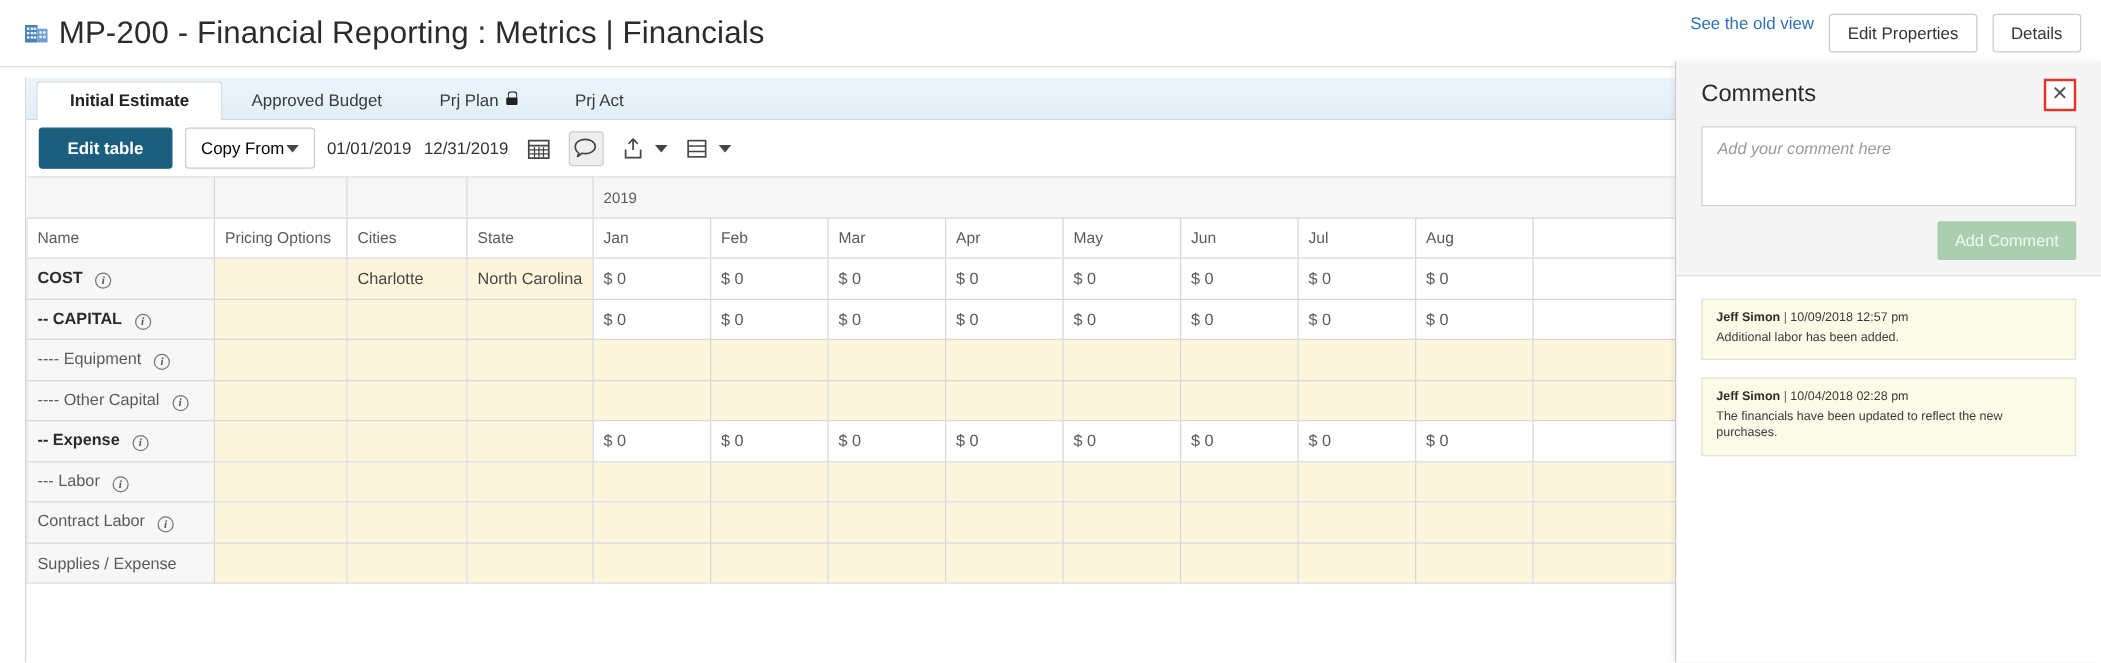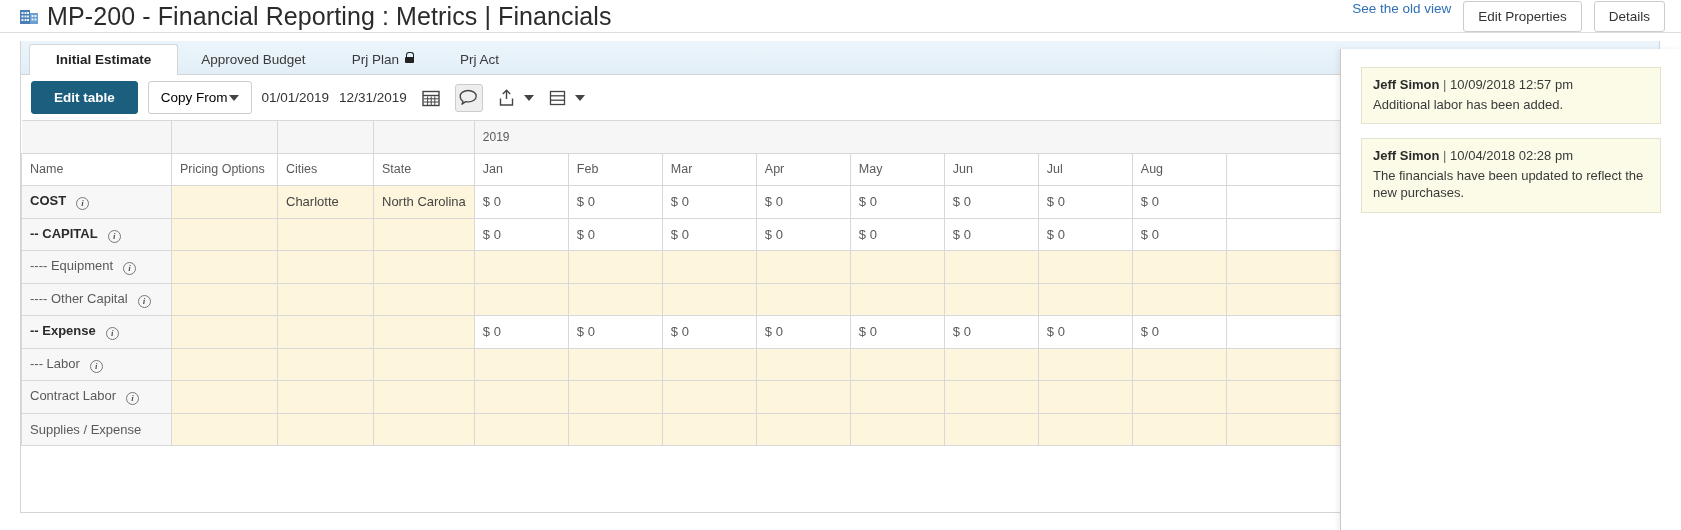--- a/index.html
+++ b/index.html
@@ -8,21 +8,21 @@
     width: 1681px; height: 530px;
     overflow: hidden;
     background: #ffffff;
     font-family: "Liberation Sans", sans-serif;
     color: #333;
   }
   #app { position: relative; width: 1681px; height: 530px; background:#fff; }
 
   
   .page-header {
-    height: 33px;
+    height: 54px;
     border-bottom: 1px solid #ddd;
     display: flex; align-items: center;
     padding: 0 16px 0 20px;
     background: #fff;
   }
   .title-wrap { display:flex; align-items:center; gap:8px; }
   .app-icon { width:19px; height:17px; position:relative; flex:none; }
   .page-title {
     font-size: 25px; font-weight: 400; color: #2b2b2b;
     white-space: nowrap; letter-spacing: .1px;
@@ -151,21 +151,21 @@
   }
   .add-row { display:flex; justify-content:flex-end; margin-top:12px; }
   .btn-add {
     background:#a9cfb0; color:#f2f7f3; border:none; border-radius:2px;
     font-size:13px; padding:8px 14px; cursor:pointer;
     font-family:"Liberation Sans", sans-serif;
   }
   .comment-list { padding:18px 20px 0 20px; }
   .comment-item {
     background:#fbfbe8; border:1px solid #e3e3cf; padding:8px 11px 10px 11px;
-    margin-bottom:14px; font-size:13px; color:#3a3a3a; line-height:1.35;
+    margin-bottom:14px; font-size:10px; color:#3a3a3a; line-height:1.35;
   }
   .comment-meta { margin-bottom:2px; }
   .comment-author { font-weight:700; color:#2b2b2b; }
   .comment-sep { color:#666; }
   .comment-date { color:#3a3a3a; }
   .comment-text { color:#3a3a3a; }
 </style>
 </head>
 <body>
 
@@ -437,20 +437,32 @@
                 <td class="moncell empty"></td>
                 <td class="moncell empty"></td>
               </tr>
             </tbody>
         </table>
       </div>
     </div>
   </div>
 
   <div class="comments-panel">
+    <div class="comments-top">
+      <div class="comments-title">
+        <span>Comments</span>
+        <span class="close-box">
+          <span class="close-x">✕</span>
+        </span>
+      </div>
+      <div class="comment-box">Add your comment here</div>
+      <div class="add-row">
+        <button class="btn-add">Add Comment</button>
+      </div>
+    </div>
     <div class="comment-list" id="comment-list">
         <div class="comment-item">
           <div class="comment-meta"><span class="comment-author">Jeff Simon</span><span class="comment-sep"> | </span><span class="comment-date">10/09/2018 12:57 pm</span></div>
           <div class="comment-text">Additional labor has been added.</div>
         </div>
         <div class="comment-item">
           <div class="comment-meta"><span class="comment-author">Jeff Simon</span><span class="comment-sep"> | </span><span class="comment-date">10/04/2018 02:28 pm</span></div>
           <div class="comment-text">The financials have been updated to reflect the new purchases.</div>
         </div>
       </div>

